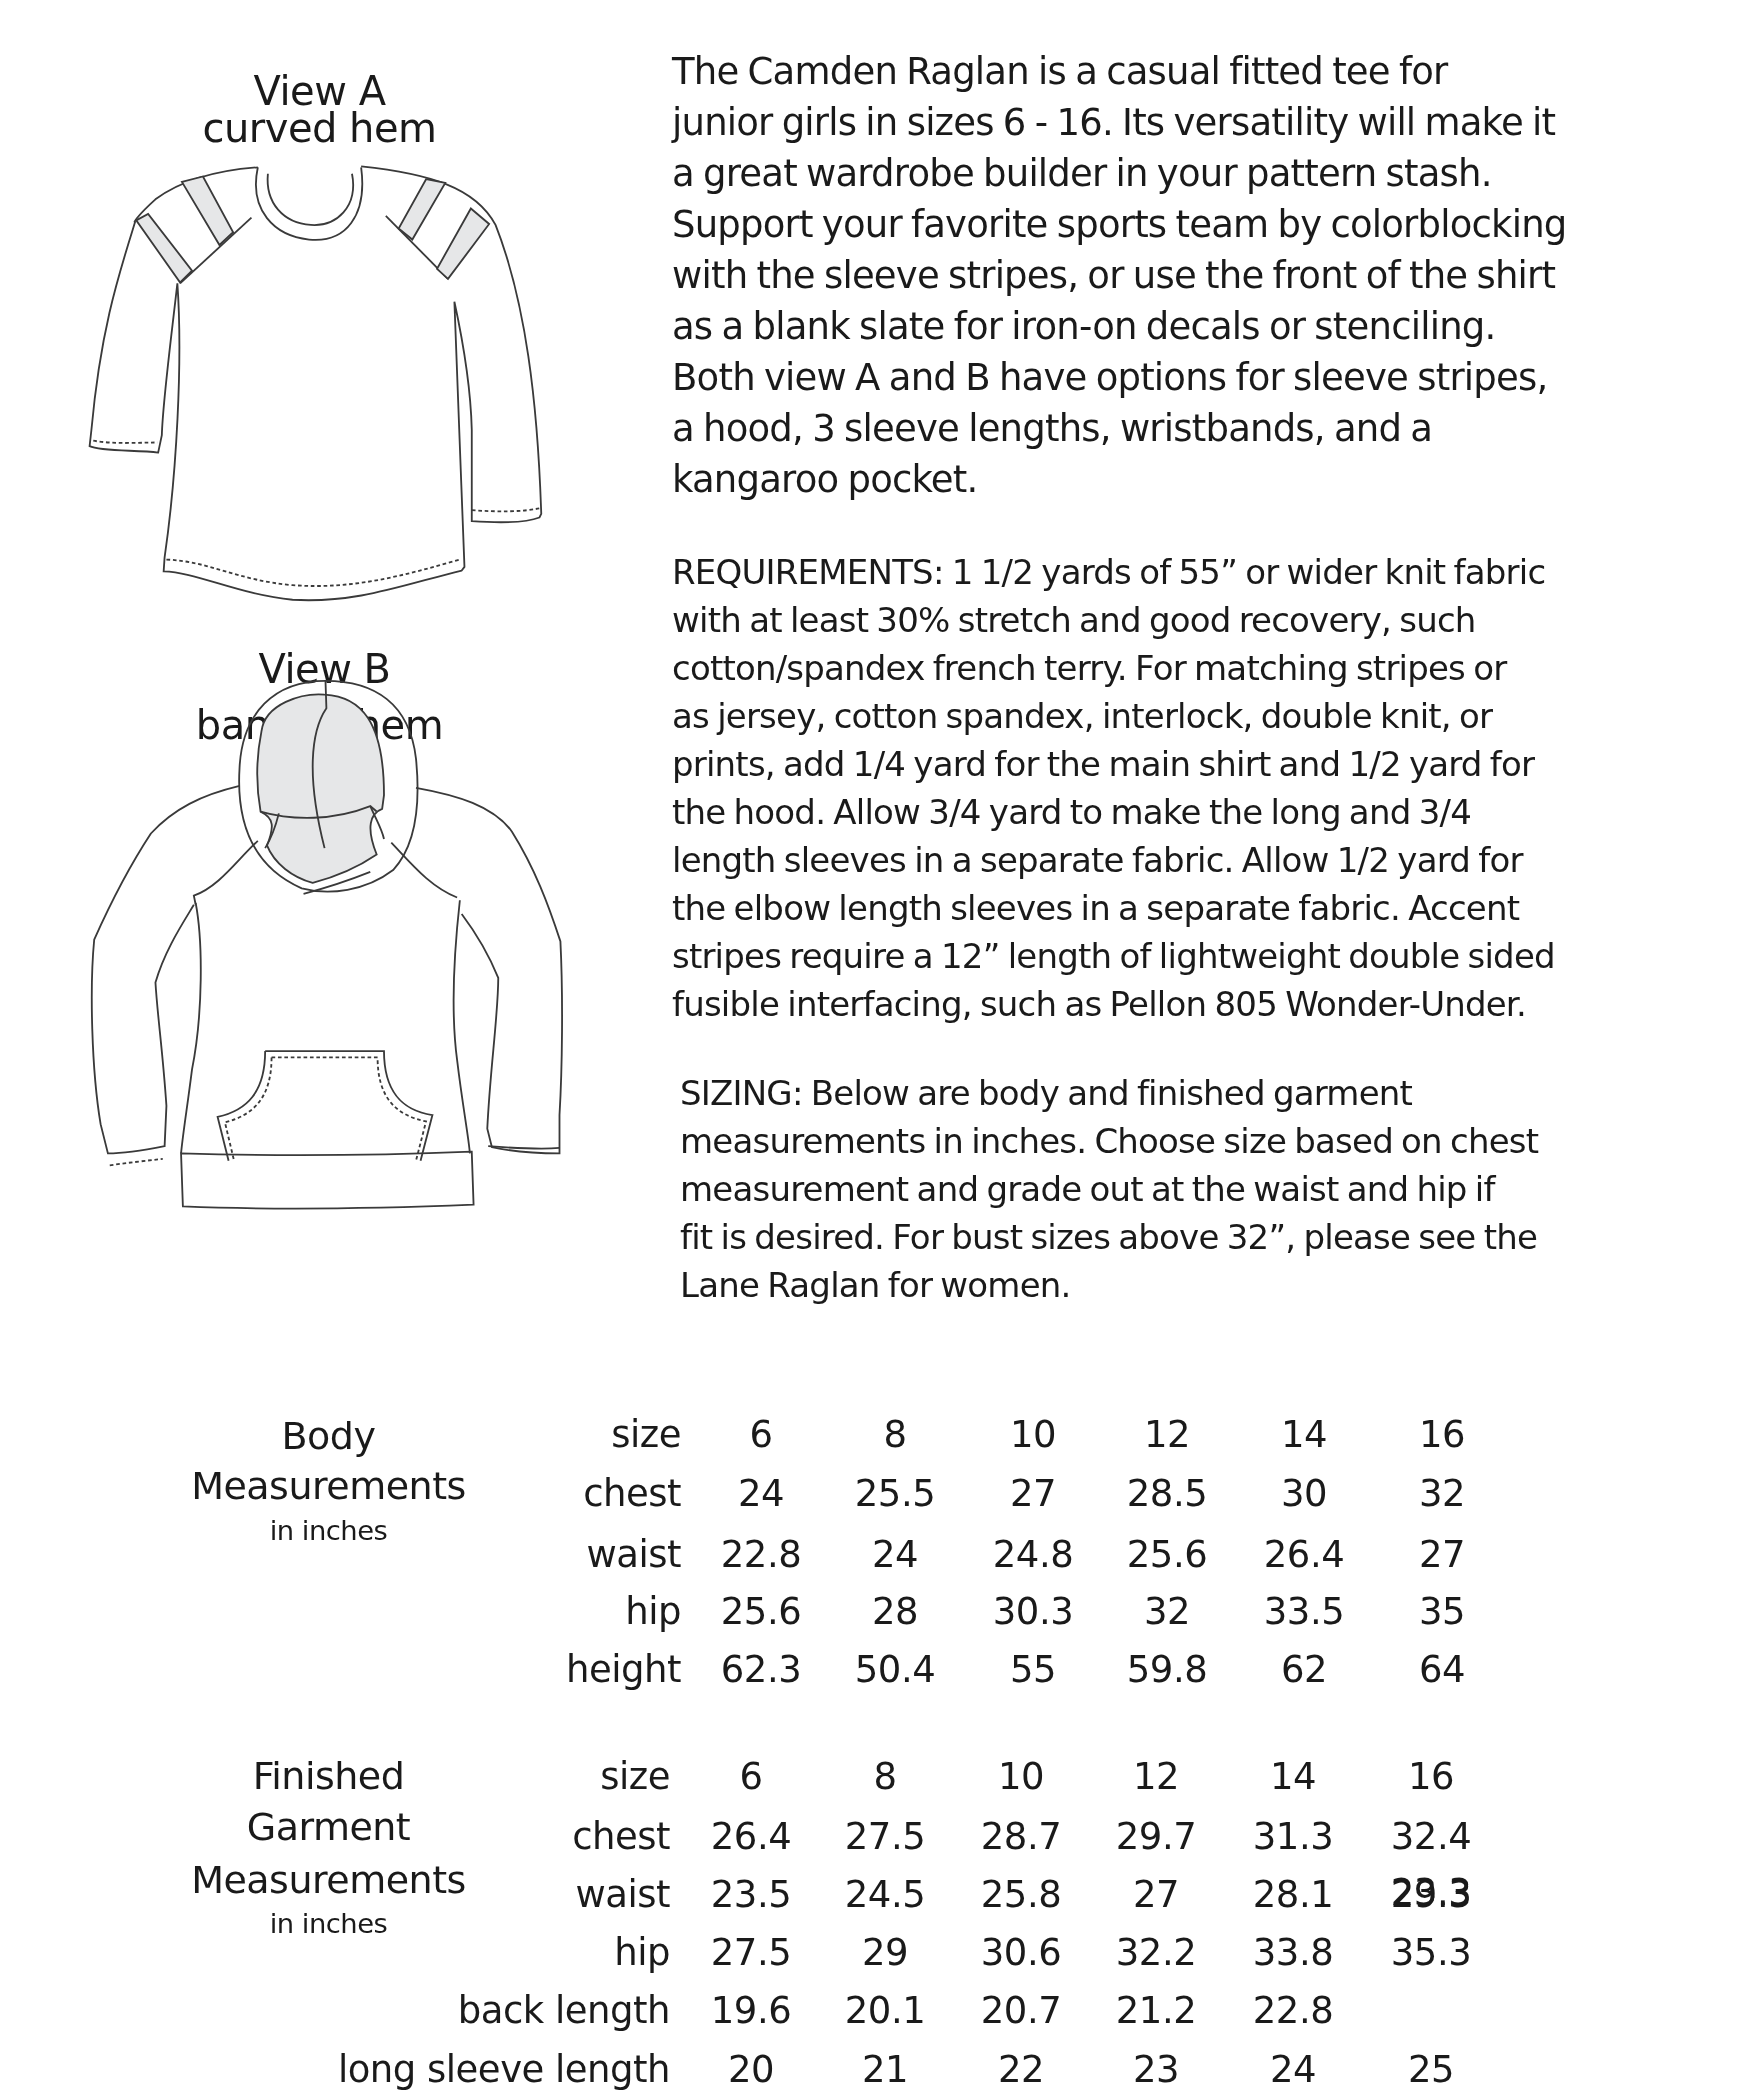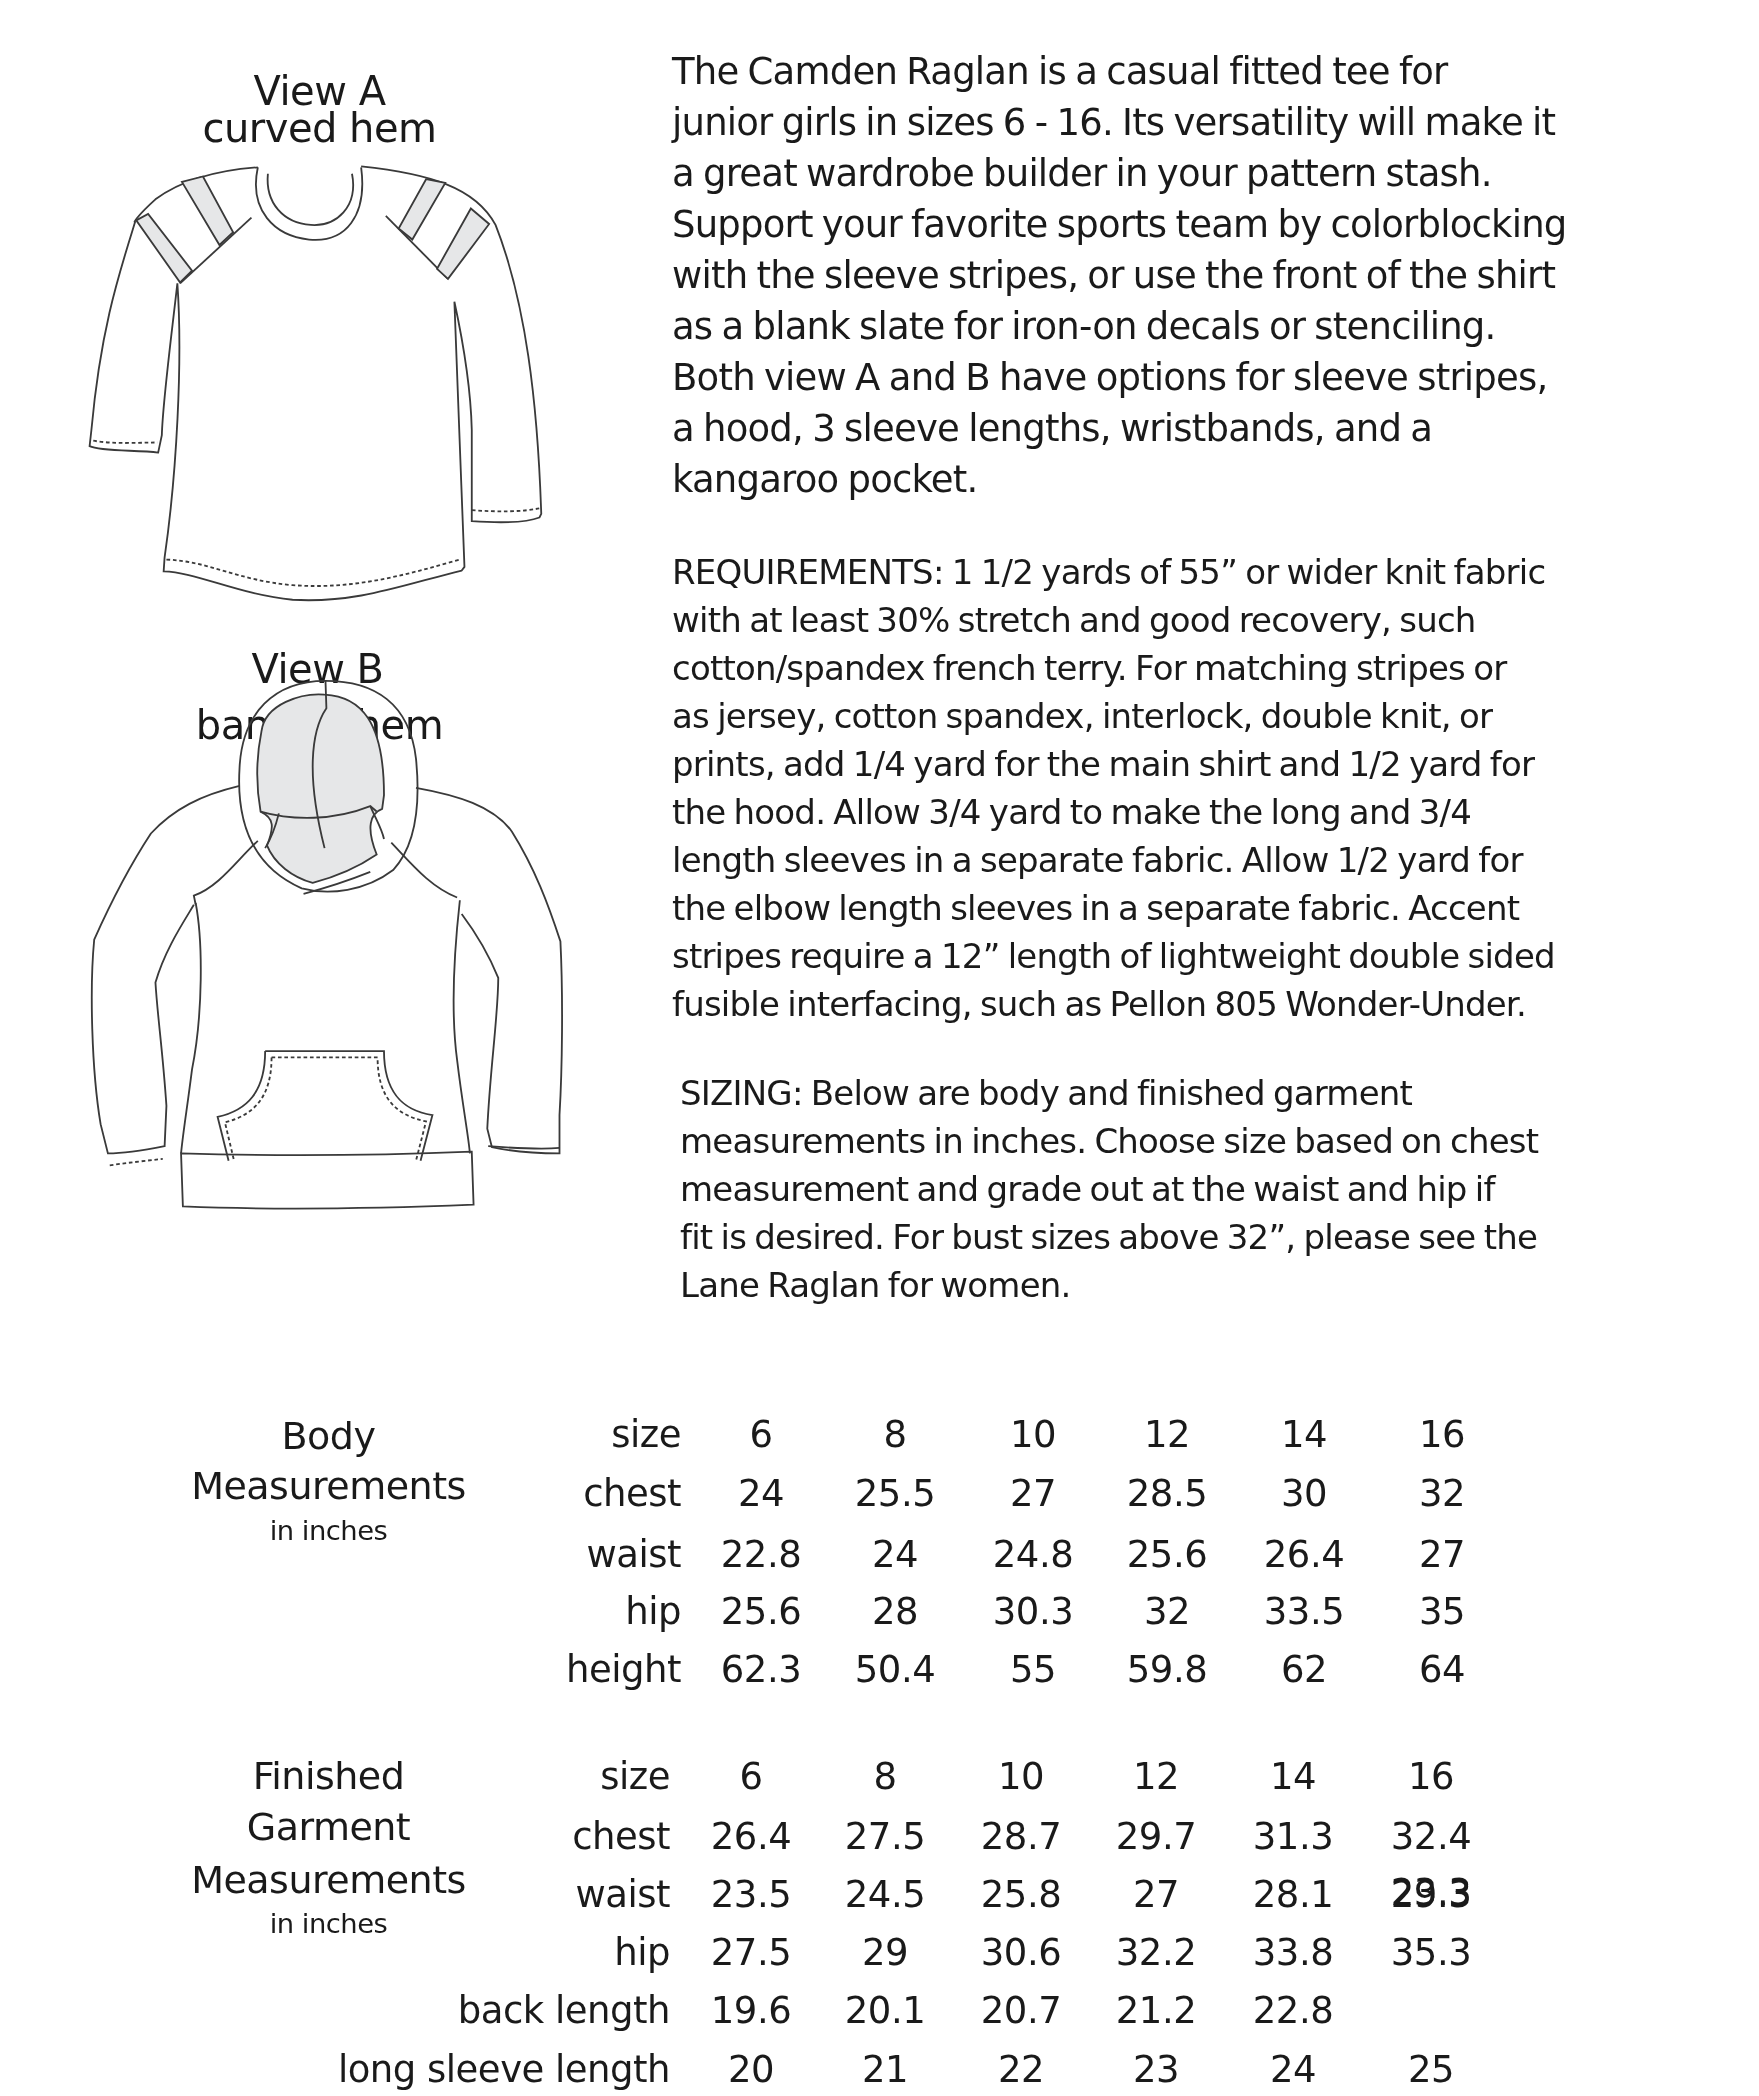--- a/index.html
+++ b/index.html
@@ -40,21 +40,21 @@
   </g>
 
   <g fill="#e6e7e8" stroke="#3a3a3a" stroke-width="2">
     <path d="M199,199 L222,193 L255,254 L240,268 Z"></path>
     <path d="M149,241 L162,234 L210,296 L197,309 Z"></path>
     <path d="M466,196 L487,200 L451,262 L436,250 Z"></path>
     <path d="M515,228 L535,245 L490,305 L478,294 Z"></path>
   </g>
 </svg>
 
-<div class="view-title" style="left:80px; top:649px;">View B</div>
+<div class="view-title" style="left:87px; top:649px;">View B</div>
 <div class="view-title" style="left:82px; top:705px;">banded hem</div>
 
 <svg class="garment" style="left:0; top:594px;" width="640" height="777" viewBox="0 0 700 850">
 
   <path fill="#e6e7e8" stroke="#3a3a3a" stroke-width="2" d="M286,150 C290,120 330,108 355,110 C395,112 420,140 420,220 L418,235 C405,240 400,255 412,285 C390,300 365,310 342,316 C320,310 300,295 292,275 C300,255 300,245 285,238 C280,210 280,180 286,150 Z"></path>
   <g fill="none" stroke="#3a3a3a" stroke-width="2">
 
     <path d="M356,95 C300,95 265,130 262,190 C258,255 280,300 330,322 C360,330 400,325 430,302 C455,275 460,230 455,180 C448,120 410,95 356,95 Z"></path>
 
     <path d="M356,95 L357,125 C340,150 335,200 355,278"></path>

